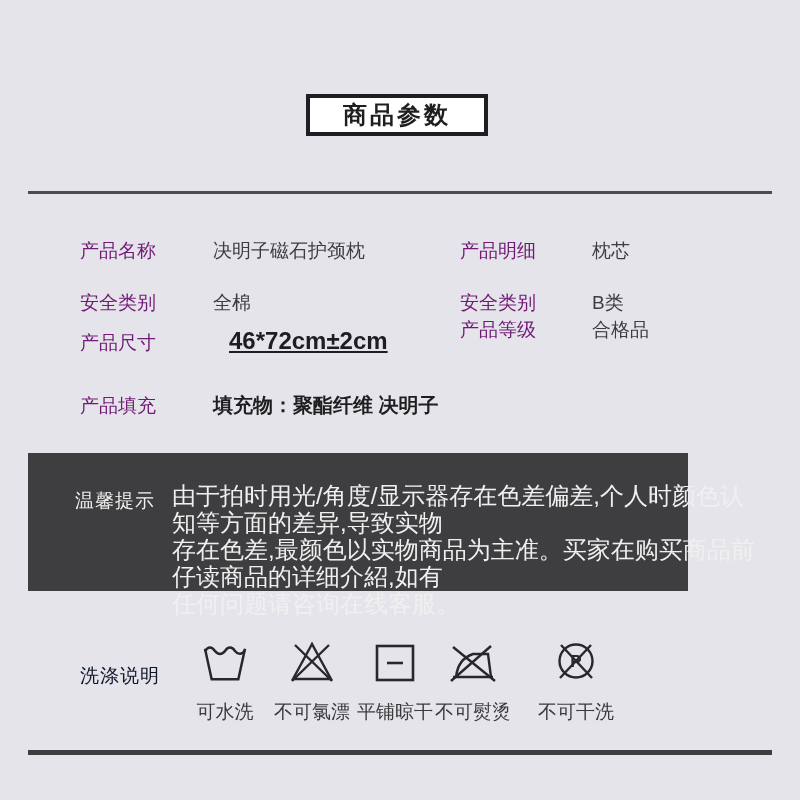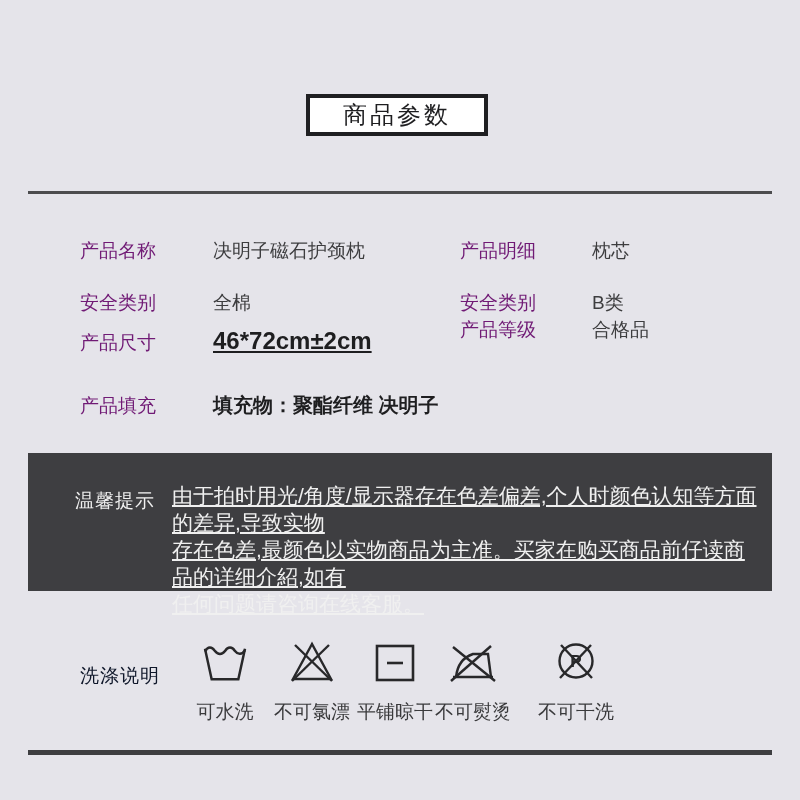--- a/index.html
+++ b/index.html
@@ -14,63 +14,63 @@
 
   
   .title-box {
     position:absolute; left:306px; top:94px;
     width:182px; height:42px;
     background:#ffffff;
     border:4px solid #1f1f22;
     display:flex; align-items:center; justify-content:center;
   }
   .title-box span {
-    font-size:24px; font-weight:normal; color:#1e1e20; letter-spacing:3px;
+    font-size:24px; font-weight:bold; color:#1e1e20; letter-spacing:3px;
   }
 
   .divider {
     position:absolute; left:28px; top:191px;
     width:744px; height:3px; background:#4c4c4e;
   }
 
   
   .spec-row {
     position:absolute;
     display:flex; align-items:baseline;
     font-size:19px; white-space:nowrap;
   }
   .spec-row .lbl { display:inline-block; color:#701a75; }
   .spec-row.col-left  { left:80px; }
   .spec-row.col-left  .lbl { width:133px; }
   .spec-row.col-right { left:460px; }
   .spec-row.col-right .lbl { width:132px; }
   .row-l1 { top:238px; }
   .row-l2 { top:290px; }
-  .row-l3 { top:327px; }
+  .row-l3 { top:327px;gap:16px; }
   .row-l4 { top:392px; }
   .row-r1 { top:238px; }
   .row-r2 { top:290px; }
   .row-r3 { top:317px; }
   .val-bold-lg { font-size:24px; font-weight:bold; color:#1e1e20;text-decoration:underline; }
   .val-bold    { font-size:20px; font-weight:bold; color:#1e1e20; }
 
   
   .notice {
     position:absolute; left:28px; top:453px;
-    width:744px; height:138px;
+    width:660px; height:138px;
     background:#3e3e41;
   }
   .notice .notice-label {
     position:absolute; left:47px; top:35px;
     font-size:19px; color:#f0f0f0; letter-spacing:1px;
   }
   .notice .notice-text {
     position:absolute; left:144px; top:29px;
     width:592px;
-    font-size:21px; line-height:27px; color:#f0f0f0;text-decoration:underline;
+    font-size:24px; line-height:27px; color:#f0f0f0;
   }
 
   
   .wash-label {
     position:absolute; left:80px; top:663px;
     font-size:19px; color:#0f172a; letter-spacing:1px;
   }
   .care-item {
     position:absolute; top:637px; width:96px;
     display:flex; flex-direction:column; align-items:center;

